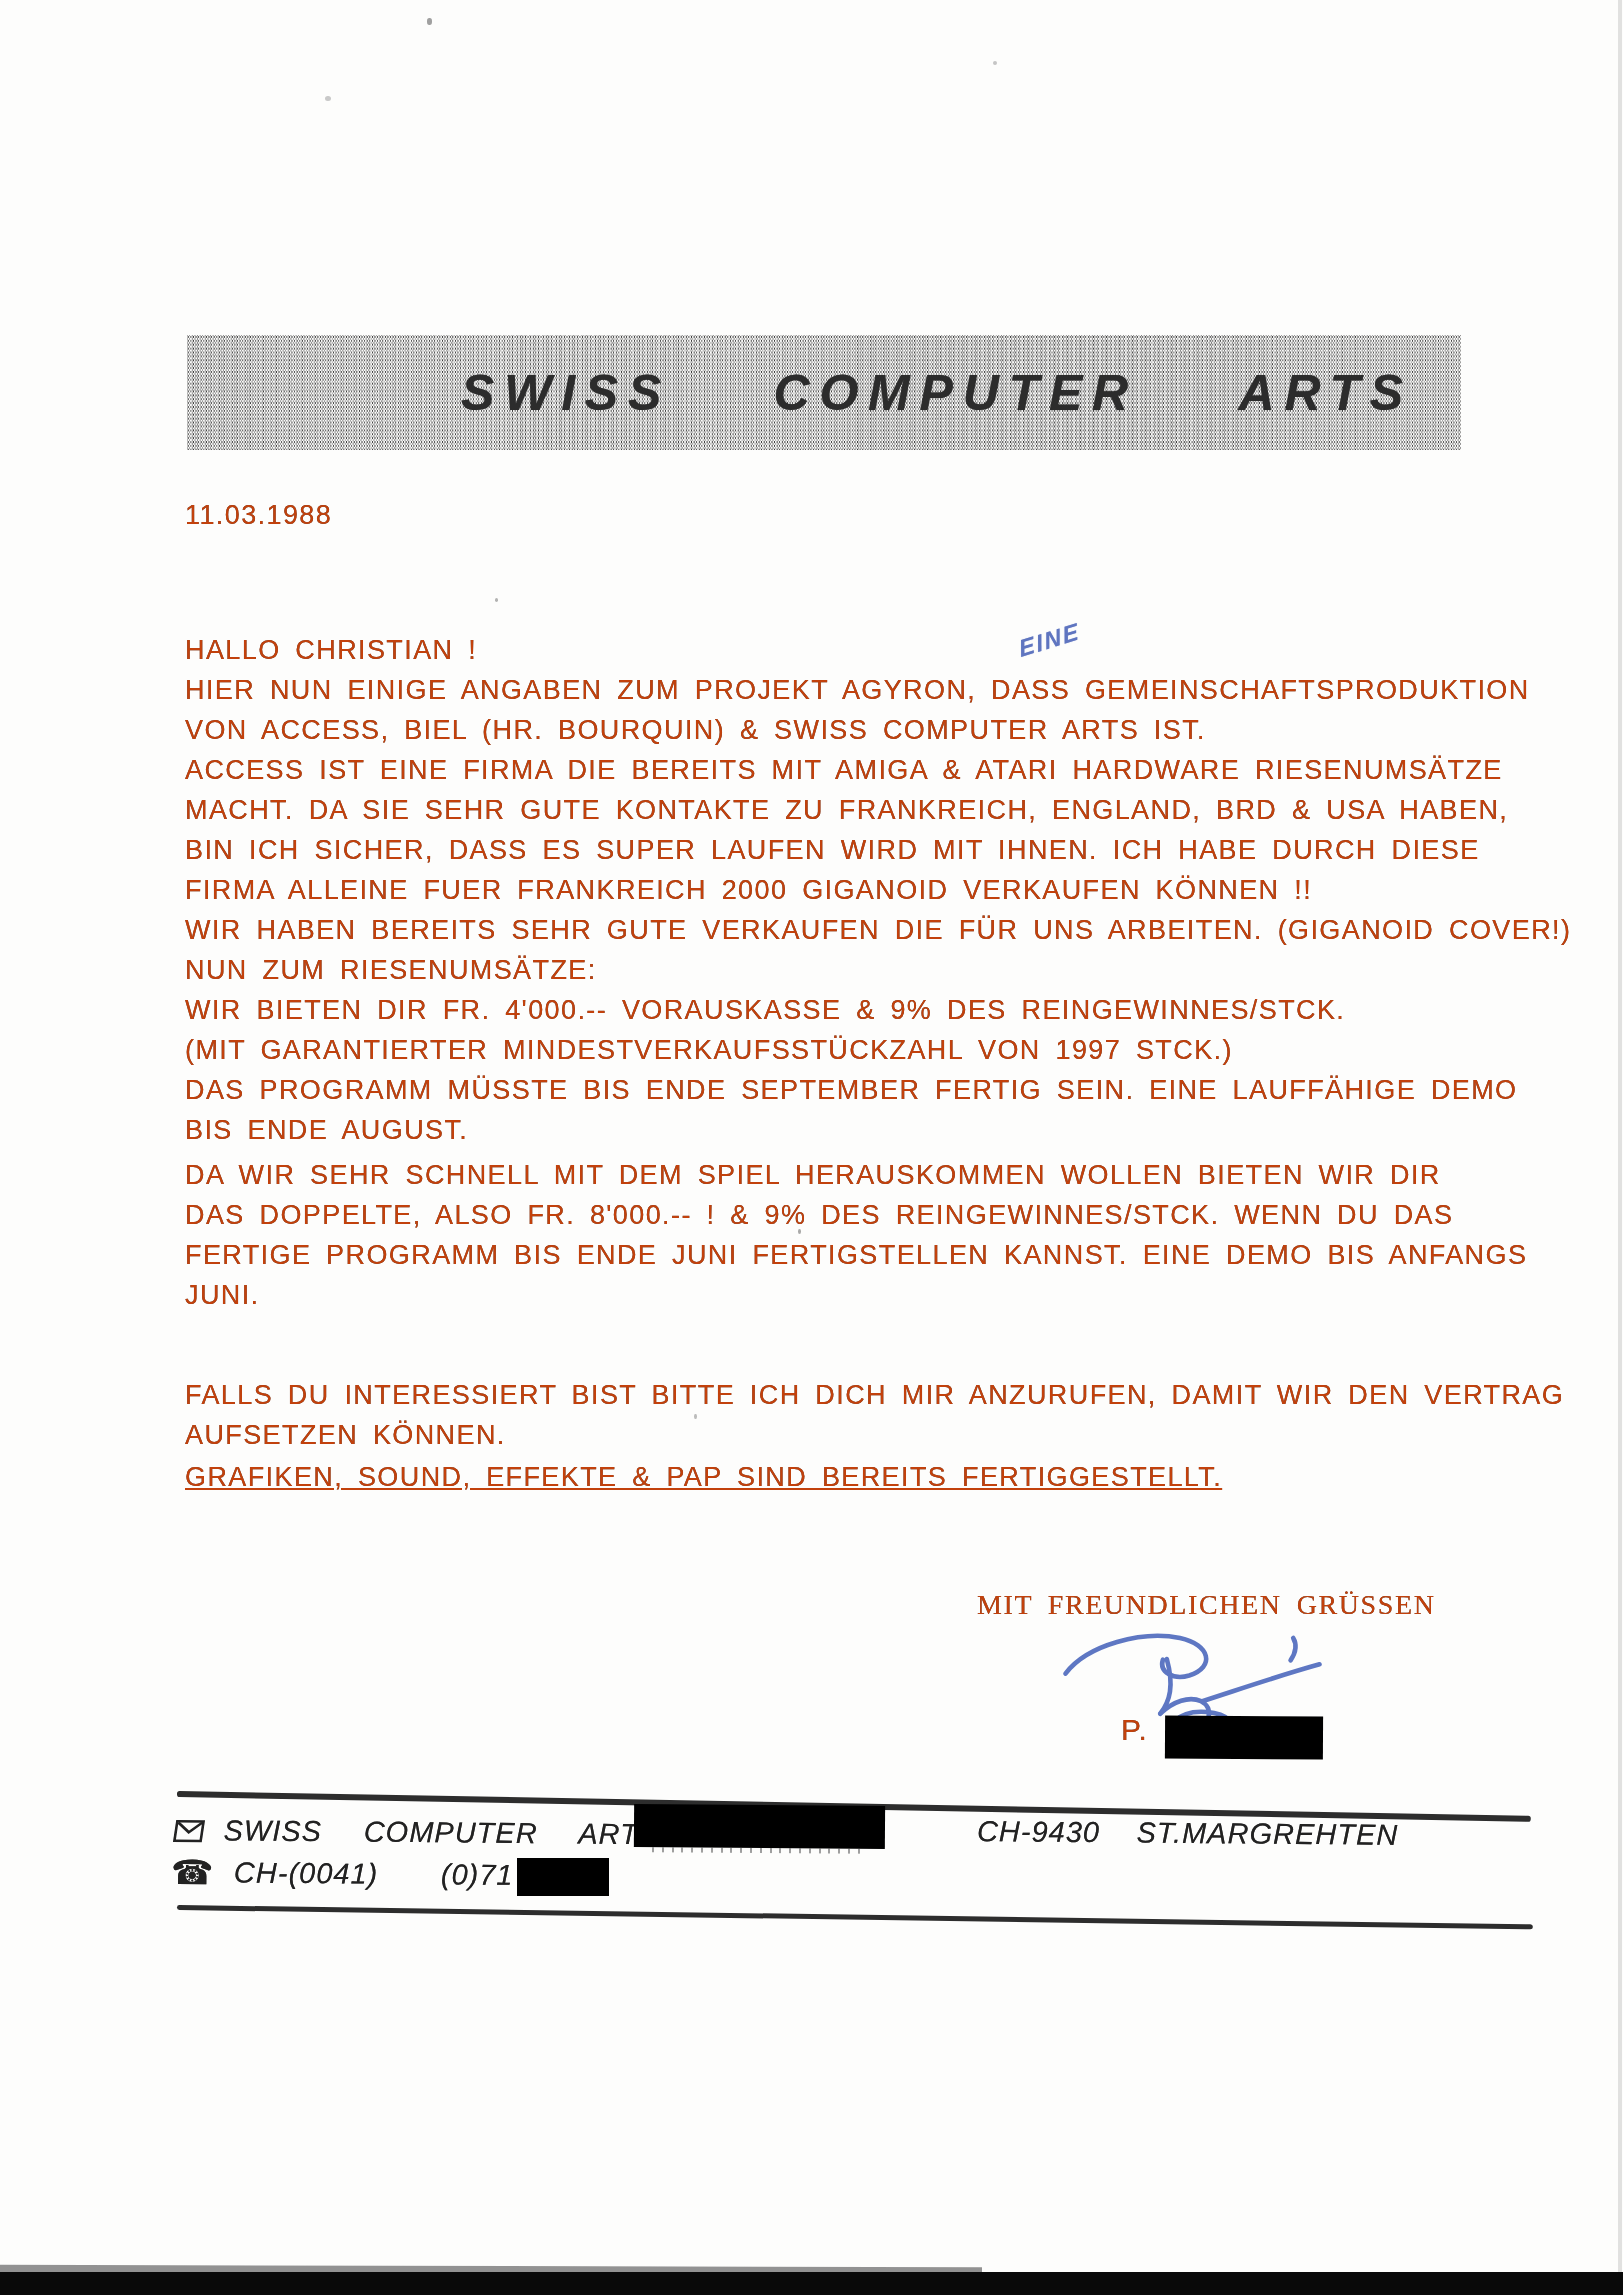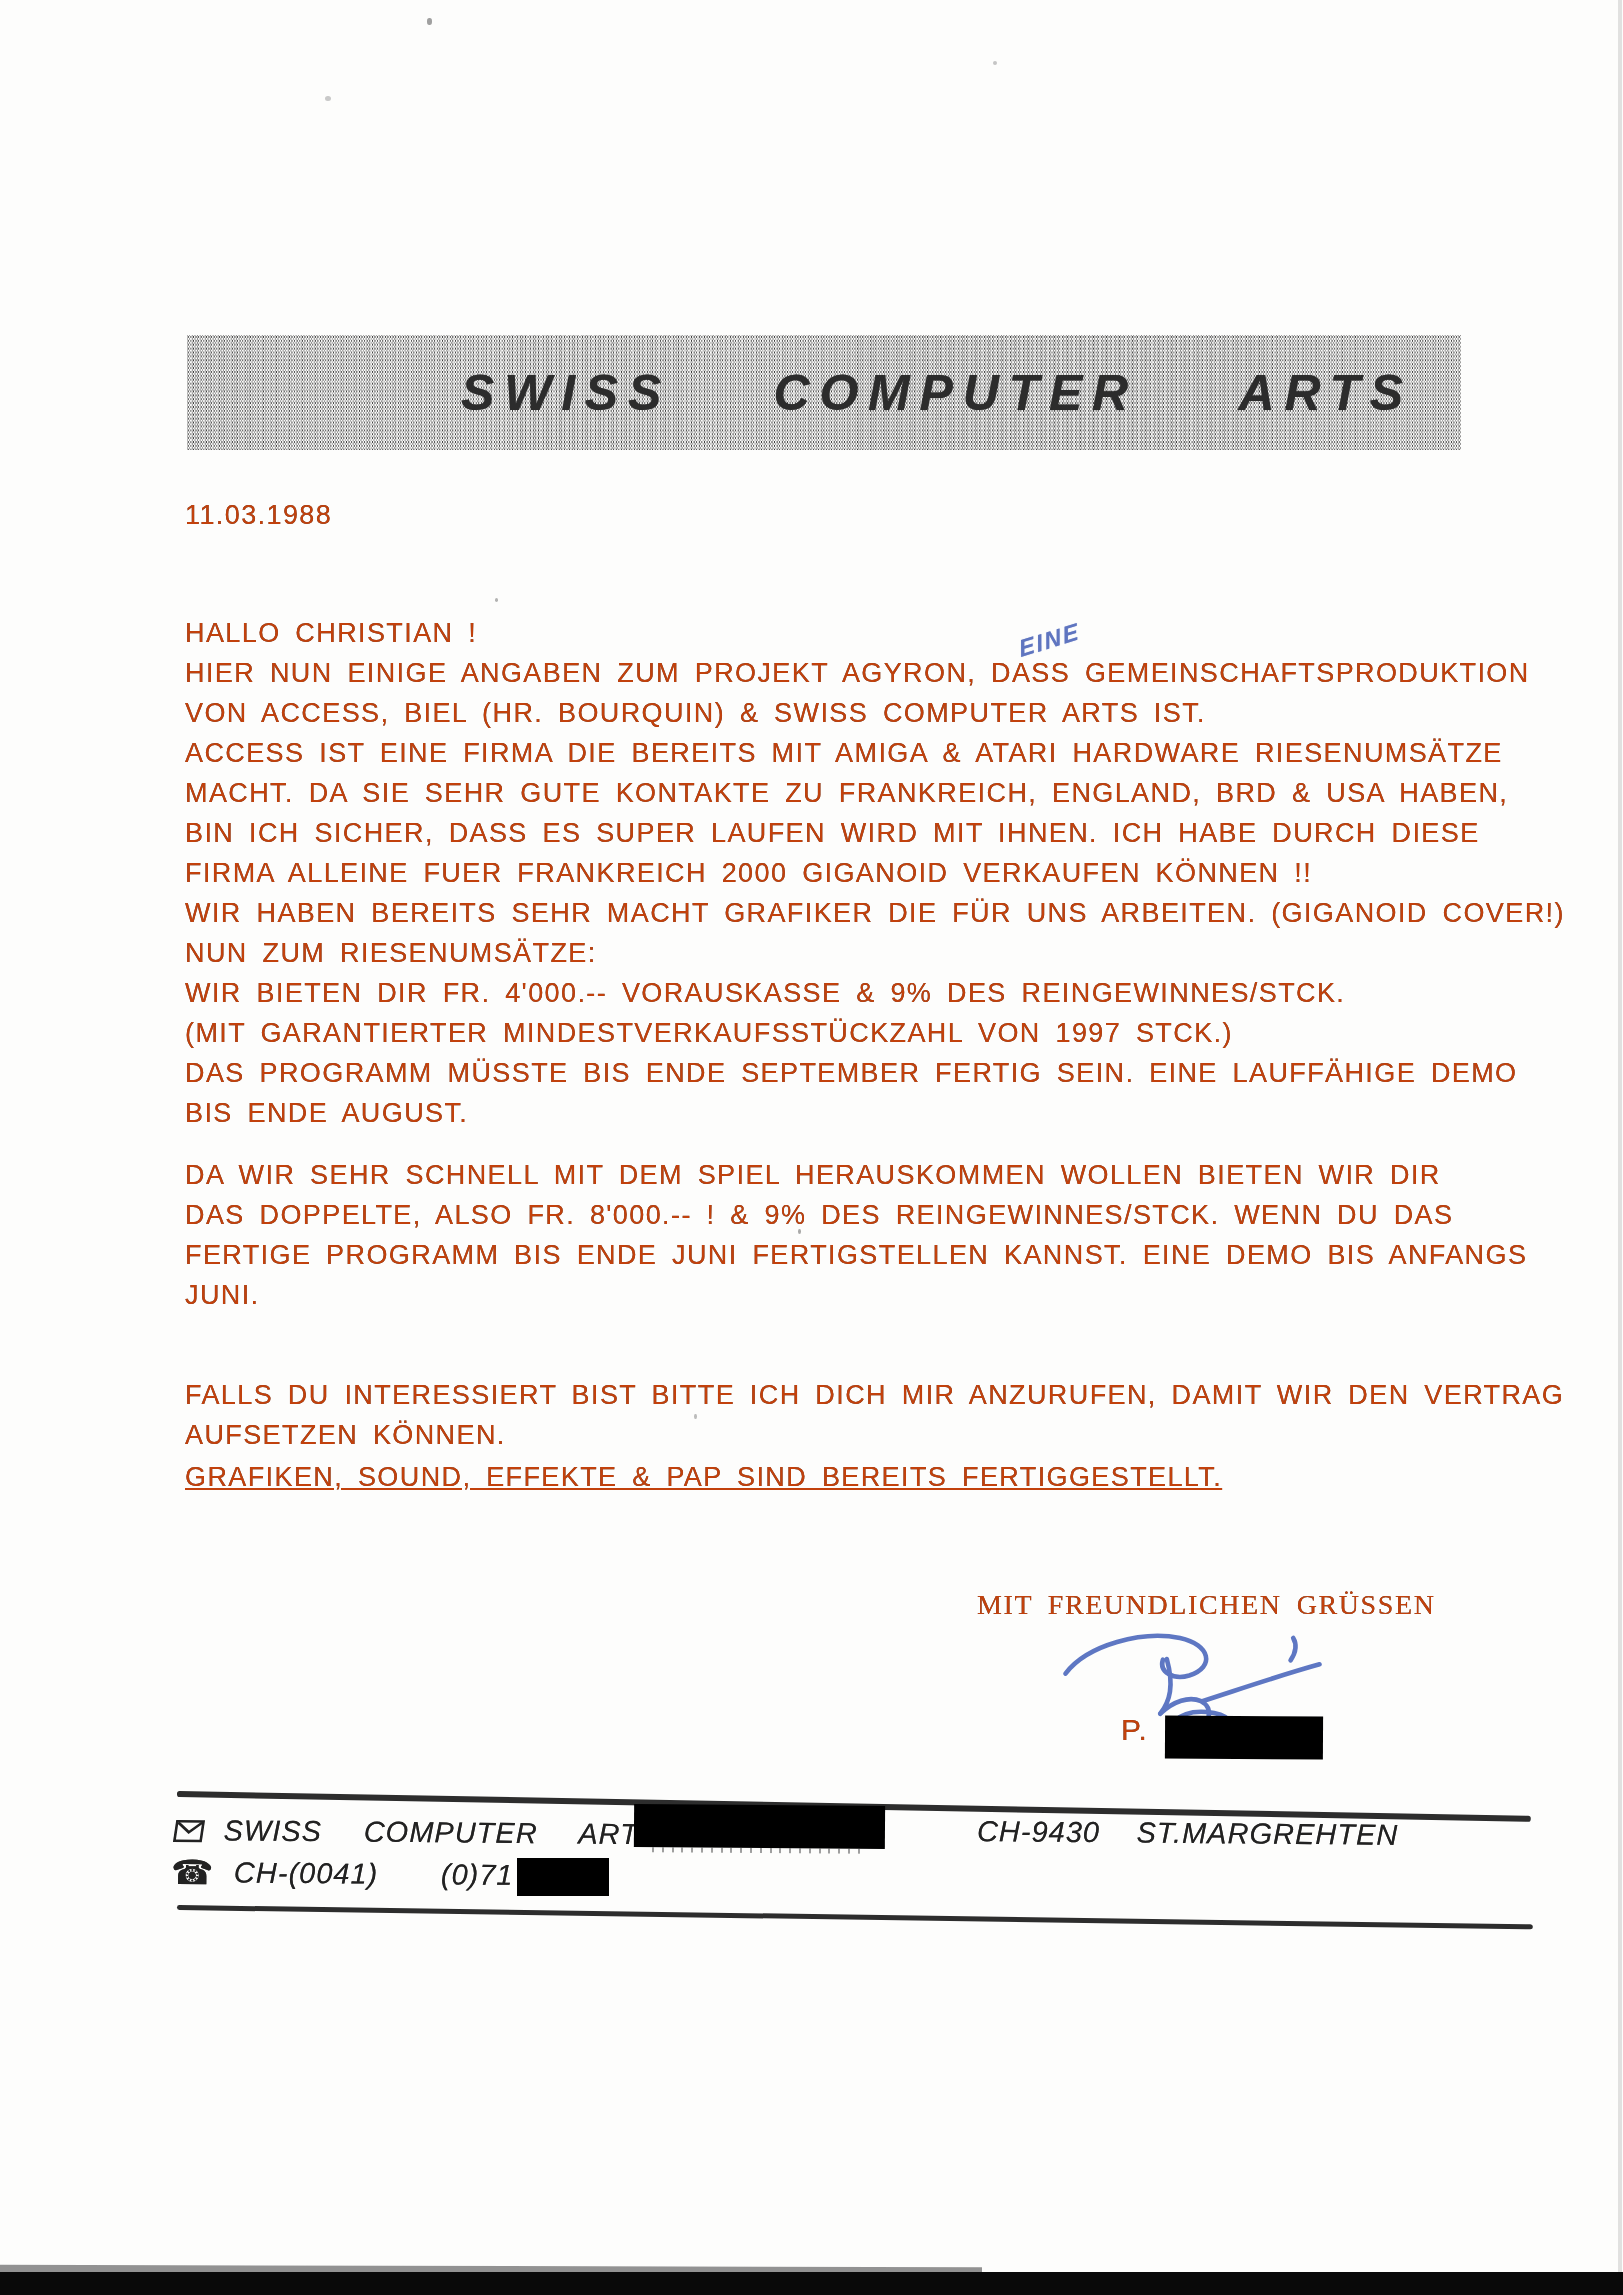--- a/index.html
+++ b/index.html
@@ -29,21 +29,21 @@
     white-space:pre;
   }
   
   .typed{
     position:absolute;left:185px;color:#c2410c;
     font-size:27px;line-height:40px;letter-spacing:1.4px;word-spacing:5.9px;
     text-shadow:0 0 0.5px rgba(10,10,10,.75);
   }
   .typed .tline{white-space:pre;height:40px;}
   #date-line{top:495px;}
-  #para-1{top:613px;}
+  #para-1{top:630px;}
   #para-2{top:1155px;}
   #para-3{top:1375px;}
   #para-4{top:1457px;text-decoration:underline;}
   #valediction{left:977px;top:1585px;font-size:28px;letter-spacing:1.6px;word-spacing:6.5px;font-family:Liberation Serif, serif;}
   #signer-line{left:1121px;top:1710px;font-size:30px;letter-spacing:1.3px;}
   
   #annotation-eine{
     position:absolute;left:1018px;top:627px;
     font-style:italic;font-size:23.6px;font-weight:bold;letter-spacing:2px;
     color:#4a63b8;opacity:.88;
@@ -95,21 +95,21 @@
 <div id="date-line" class="typed">11.03.1988</div>
 
 <div id="para-1" class="typed">
     <div class="tline">HALLO CHRISTIAN !</div>
     <div class="tline">HIER NUN EINIGE ANGABEN ZUM PROJEKT AGYRON, DASS GEMEINSCHAFTSPRODUKTION</div>
     <div class="tline">VON ACCESS, BIEL (HR. BOURQUIN) &amp; SWISS COMPUTER ARTS IST.</div>
     <div class="tline">ACCESS IST EINE FIRMA DIE BEREITS MIT AMIGA &amp; ATARI HARDWARE RIESENUMSÄTZE</div>
     <div class="tline">MACHT. DA SIE SEHR GUTE KONTAKTE ZU FRANKREICH, ENGLAND, BRD &amp; USA HABEN,</div>
     <div class="tline">BIN ICH SICHER, DASS ES SUPER LAUFEN WIRD MIT IHNEN. ICH HABE DURCH DIESE</div>
     <div class="tline">FIRMA ALLEINE FUER FRANKREICH 2000 GIGANOID VERKAUFEN KÖNNEN !!</div>
-    <div class="tline">WIR HABEN BEREITS SEHR MACHT GRAFIKER DIE FÜR UNS ARBEITEN. (GIGANOID COVER!)</div>
+    <div class="tline">WIR HABEN BEREITS SEHR GUTE VERKAUFEN DIE FÜR UNS ARBEITEN. (GIGANOID COVER!)</div>
     <div class="tline">NUN ZUM RIESENUMSÄTZE:</div>
     <div class="tline">WIR BIETEN DIR FR. 4'000.-- VORAUSKASSE &amp; 9% DES REINGEWINNES/STCK.</div>
     <div class="tline">(MIT GARANTIERTER MINDESTVERKAUFSSTÜCKZAHL VON 1997 STCK.)</div>
     <div class="tline">DAS PROGRAMM MÜSSTE BIS ENDE SEPTEMBER FERTIG SEIN. EINE LAUFFÄHIGE DEMO</div>
     <div class="tline">BIS ENDE AUGUST.</div>
   </div>
 <div id="para-2" class="typed">
     <div class="tline">DA WIR SEHR SCHNELL MIT DEM SPIEL HERAUSKOMMEN WOLLEN BIETEN WIR DIR</div>
     <div class="tline">DAS DOPPELTE, ALSO FR. 8'000.-- ! &amp; 9% DES REINGEWINNES/STCK. WENN DU DAS</div>
     <div class="tline">FERTIGE PROGRAMM BIS ENDE JUNI FERTIGSTELLEN KANNST. EINE DEMO BIS ANFANGS</div>

